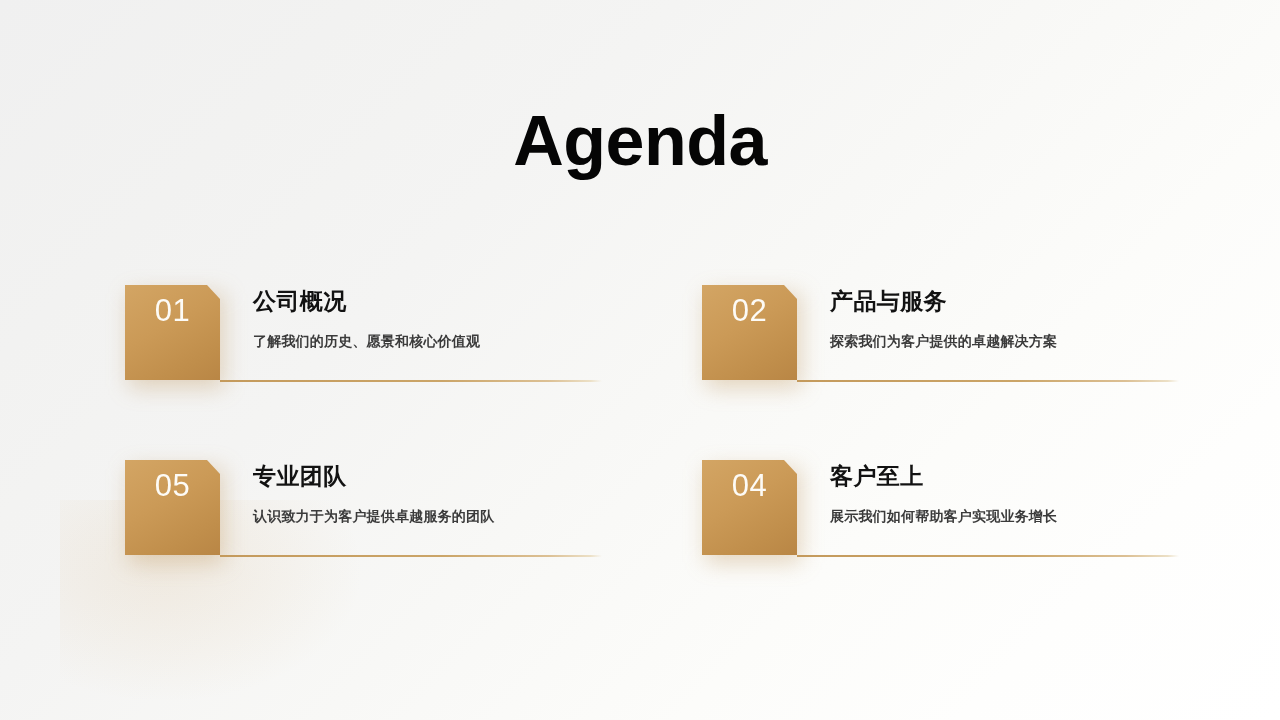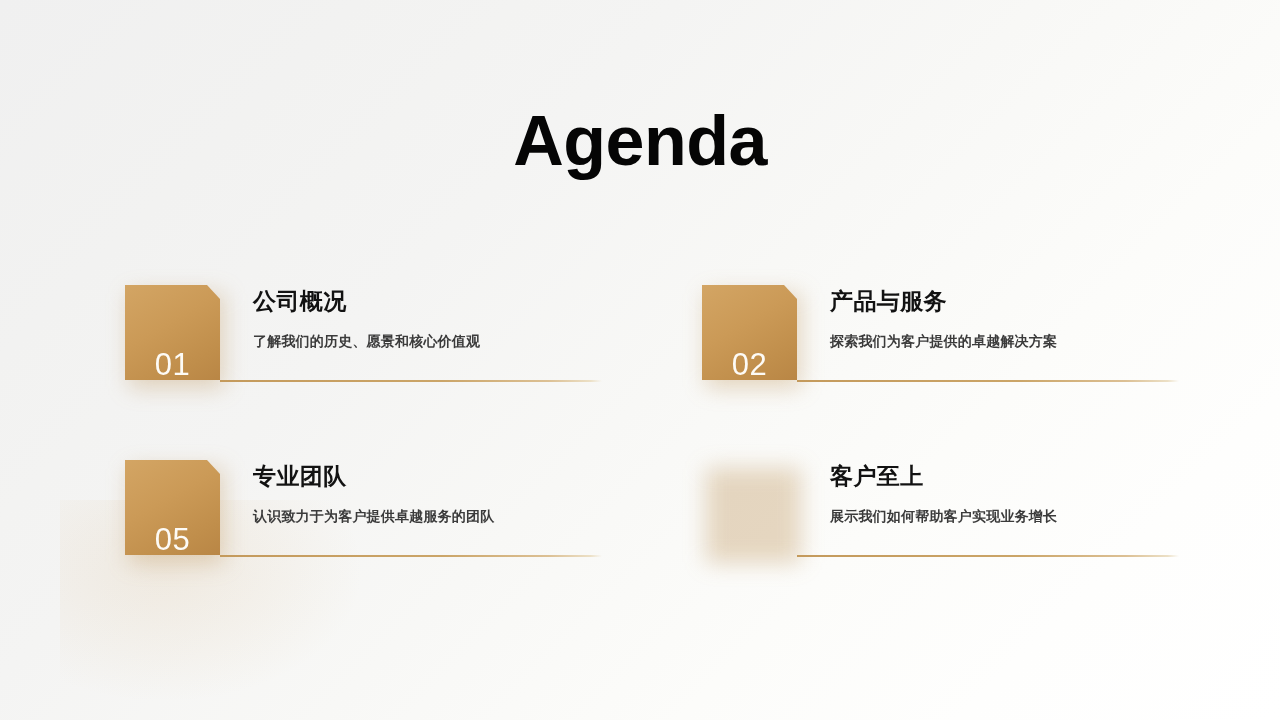--- a/index.html
+++ b/index.html
@@ -88,21 +88,21 @@
 
   .badge {
     position: absolute;
     left: 0;
     top: 0;
     width: 95px;
     height: 95px;
     background: linear-gradient(150deg, #d3a564 0%, #cb9a57 42%, #c08e4b 78%, #b98645 100%);
     clip-path: polygon(0 0, 82px 0, 95px 14px, 95px 95px, 0 95px);
     display: flex;
-    align-items: flex-end;
+    align-items: flex-start;
     justify-content: center;
   }
 
   .badge-num {
     font-size: 31px;
     font-weight: 300;
     color: #fdfbf6;
     letter-spacing: 0.5px;
     line-height: 1;
     margin-top: 10px;
@@ -205,20 +205,23 @@
         <div class="card-title">专业团队</div>
         <div class="card-sub">认识致力于为客户提供卓越服务的团队</div>
       </div>
       <div class="rule">
           <i></i>
         </div>
     </div>
 
     <div class="card c3">
       <div class="badge-shadow"></div>
+      <div class="badge">
+        <span class="badge-num">04</span>
+      </div>
       <div class="card-body">
         <div class="card-title">客户至上</div>
         <div class="card-sub">展示我们如何帮助客户实现业务增长</div>
       </div>
       <div class="rule">
           <i></i>
         </div>
     </div>
 
   </div>

